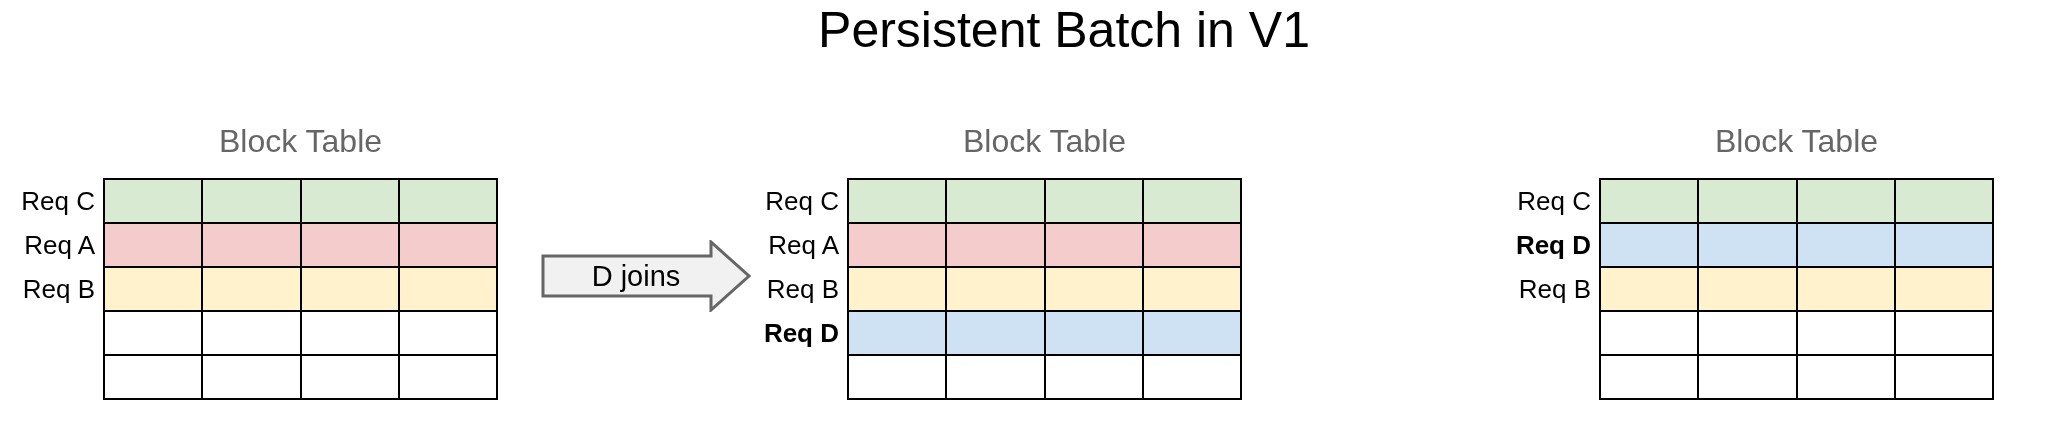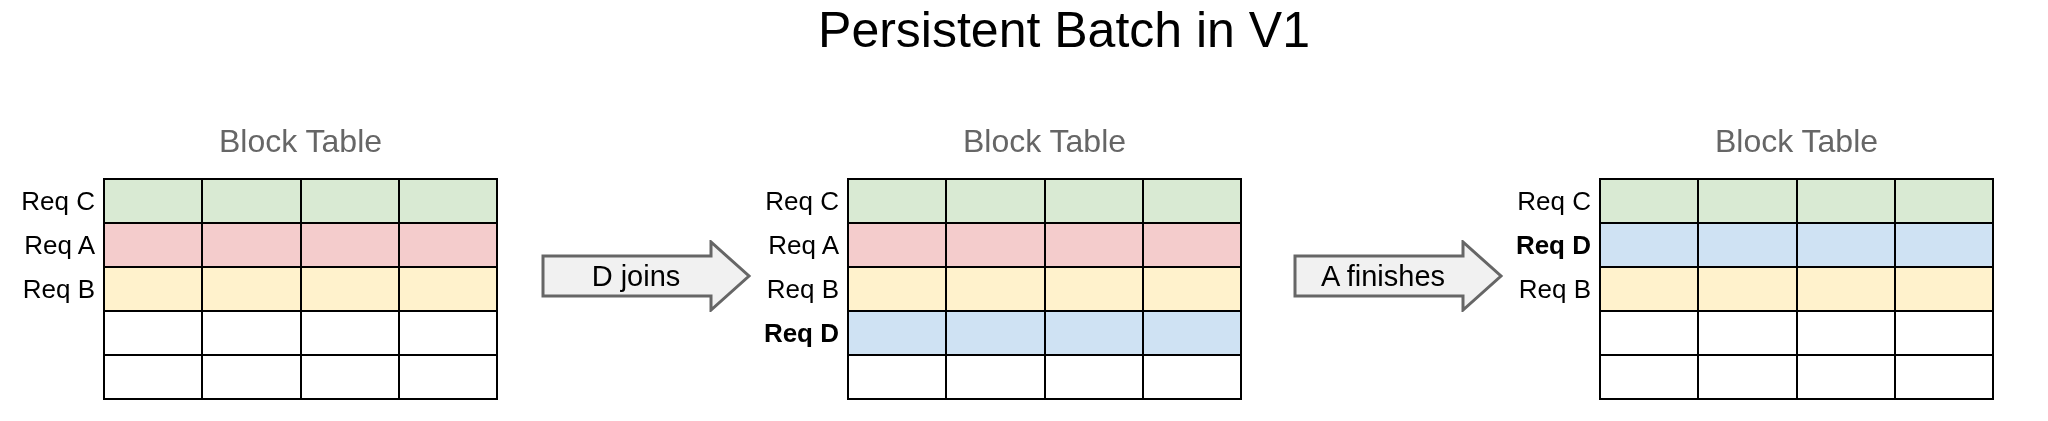--- a/index.html
+++ b/index.html
@@ -141,26 +141,20 @@
         <div class="row" style="background-color: rgb(255, 255, 255);">
             <div class="cell"></div>
             <div class="cell"></div>
             <div class="cell"></div>
             <div class="cell"></div>
           </div>
       </div>
     </div>
   </section>
 
-  <div class="arrow" id="arrow-1">
-    <svg width="211" height="72" viewBox="0 0 211 72">
-      <polygon points="2,16 170,16 170,2 208,36 170,70 170,56 2,56" stroke-width="3" stroke-linejoin="miter" fill="#f1f1f1" stroke="#666666"></polygon>
-      <text x="90" y="46" text-anchor="middle">A finishes</text>
-    </svg>
-  </div>
 
   <section class="panel" id="panel-2">
     <div class="panel-title">Block Table</div>
     <div class="panel-body">
       <div class="labels">
         <div class="row-label" style="font-weight: 400;">Req C</div>
         <div class="row-label" style="font-weight: 700;">Req D</div>
         <div class="row-label" style="font-weight: 400;">Req B</div>
         <div class="row-label"></div>
         <div class="row-label"></div>

